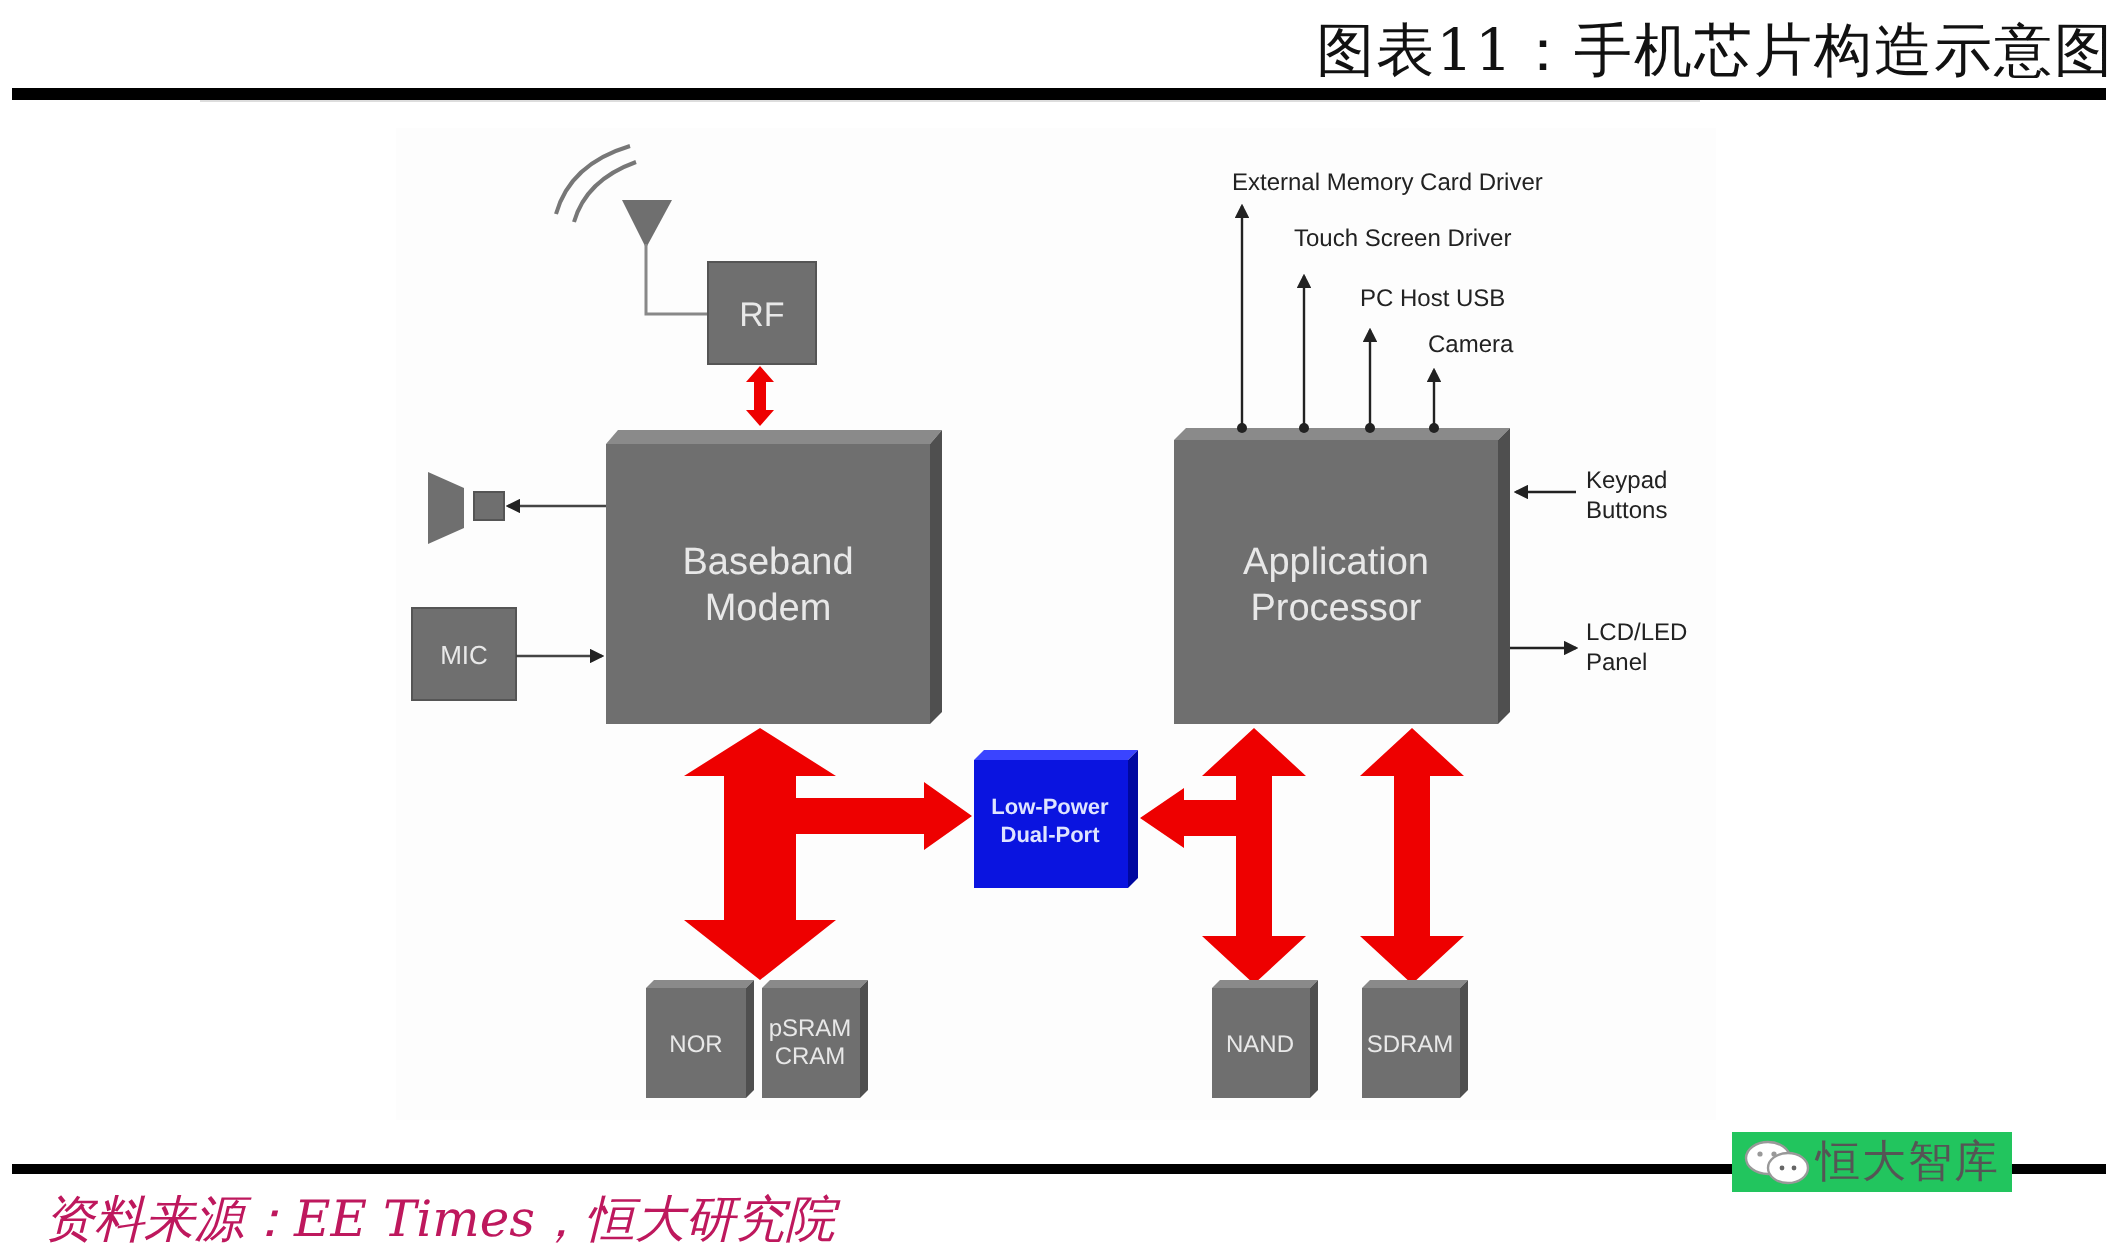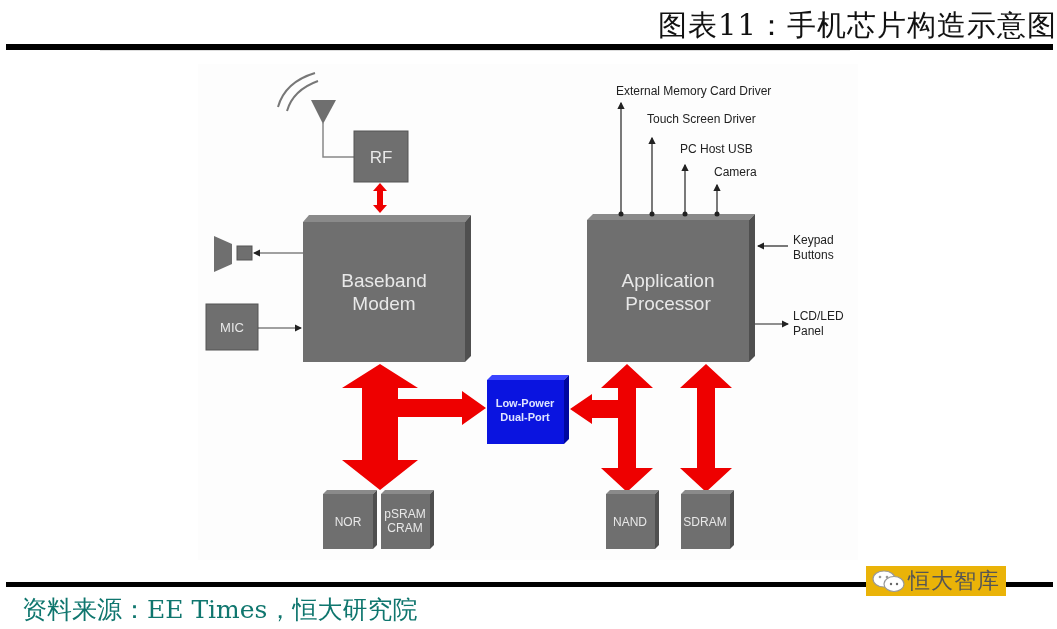--- a/index.html
+++ b/index.html
@@ -3,22 +3,22 @@
 <meta charset="utf-8">
 <style>
   html, body { margin:0; padding:0; background:#fff; }
   body { width:1057px; height:629px; position:relative; overflow:hidden; font-family:"DejaVu Sans", sans-serif; }
   .title { position:absolute; left:0; top:6px; width:1057px; text-align:right; font-family:"DejaVu Serif", serif; font-size:29px; color:#111; letter-spacing:1px; }
   .rule-top { position:absolute; left:6px; top:44px; width:1047px; height:6px; background:#000; }
   .rule-top-thin { position:absolute; left:100px; top:50px; width:750px; height:1px; background:#ddd; }
   .diagram-bg { position:absolute; left:198px; top:64px; width:660px; height:496px; background:#fdfdfd; }
   svg.diagram { position:absolute; left:0; top:0; }
   .rule-bottom { position:absolute; left:6px; top:582px; width:1047px; height:5px; background:#000; }
-  .source { position:absolute; left:22px; top:593px; font-family:"DejaVu Serif", serif; font-size:25px; color:#0f766e; }
-  .watermark { position:absolute; left:866px; top:566px; display:flex; align-items:center; background:#eab308; padding:0 6px 0 4px; }
+  .source { position:absolute; left:22px; top:593px; font-family:"DejaVu Serif", serif; font-style:italic; font-size:25px; color:#be185d; }
+  .watermark { position:absolute; left:866px; top:566px; display:flex; align-items:center; background:#22c55e; padding:0 6px 0 4px; }
   .watermark .wm-text { font-size:22px; color:#555; letter-spacing:1px; font-family:"DejaVu Sans", sans-serif; }
   .lbl { font-family:"Liberation Sans", sans-serif; fill:#222; }
   .blk { font-family:"Liberation Sans", sans-serif; fill:#e8e8e8; }
 </style>
 </head>
 <body>
 
 <div class="title">图表11：手机芯片构造示意图</div>
 <div class="rule-top"></div>
 <div class="rule-top-thin"></div>

